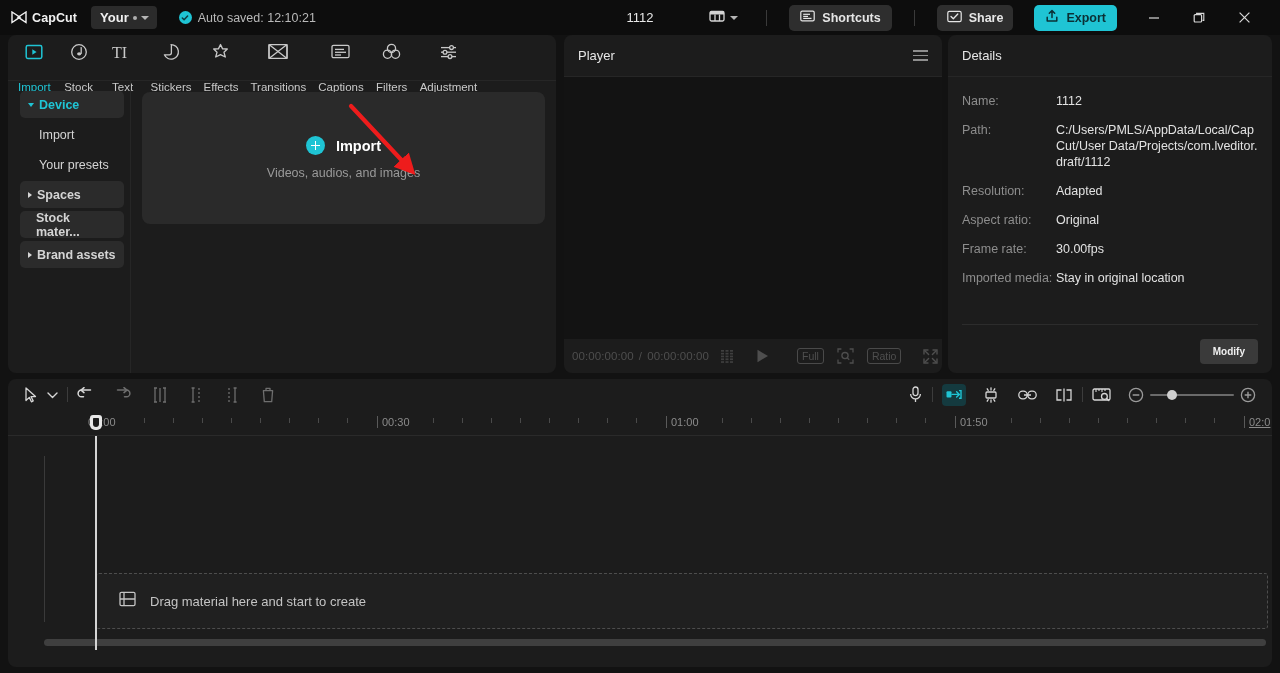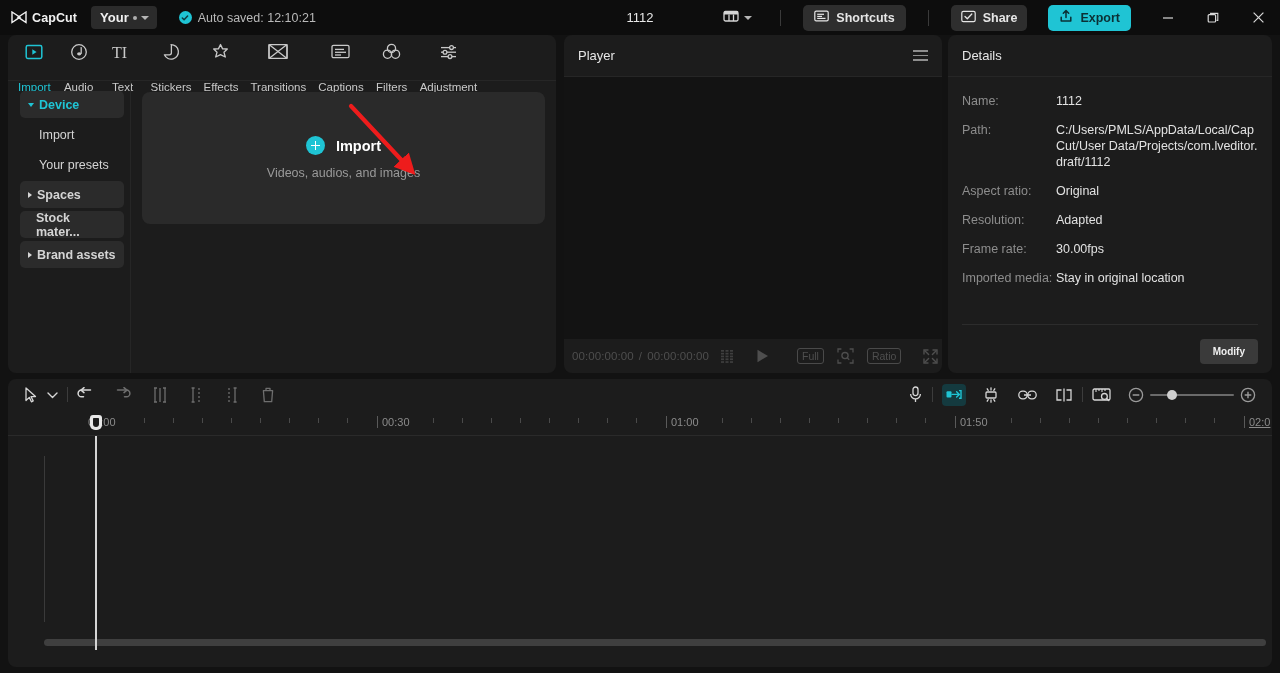--- a/index.html
+++ b/index.html
@@ -35,21 +35,21 @@
     width: 13px; height: 13px; border-radius: 50%; background: #1fc4d4;
     display: flex; align-items: center; justify-content: center;
   }
   .check-badge svg { display: block; }
   .autosave-text { color: #b9b9b9; font-size: 12.5px; }
   .proj-title {
     position: absolute; left: 0; right: 0; text-align: center;
     color: #e8e8e8; font-size: 13px; pointer-events: none;
   }
   .tb-right {
-    margin-left: auto; display: flex; align-items: center; gap: 13px; padding-right: 6px;
+    margin-left: auto; display: flex; align-items: center; gap: 13px; padding-right: 20px;
     position: relative; z-index: 3;
   }
   .layout-btn {
     display: flex; align-items: center; gap: 5px; height: 24px; padding: 0 6px;
     border-radius: 4px; cursor: pointer;
   }
   .vsep { width: 1px; height: 16px; background: #3a3a3a; margin: 0 9px; }
   .pill {
     display: flex; align-items: center; gap: 7px; height: 26px; padding: 0 11px;
     border-radius: 5px; background: #2e2e2e; color: #e6e6e6; font-size: 12.5px;
@@ -312,21 +312,21 @@
       </div>
 
       <div class="ftab">
         <span class="ic">
           <svg width="18" height="18" viewBox="0 0 18 18">
             <circle cx="9" cy="9" r="7.3" fill="none" stroke="#c9c9c9" stroke-width="1.3"></circle>
             <path d="M11.2 4.6 L11.2 10.3" stroke="#c9c9c9" stroke-width="1.3" stroke-linecap="round"></path>
             <ellipse cx="9.2" cy="10.8" rx="2.1" ry="1.6" fill="#c9c9c9"></ellipse>
           </svg>
         </span>
-        <span class="lb">Audio</span>
+        <span class="lb">Stock</span>
       </div>
 
       <div class="ftab">
         <span class="ic">
           <svg width="22" height="16" viewBox="0 0 22 16">
             <text x="0" y="14" font-family="Liberation Serif, serif" font-size="16" fill="#c9c9c9">TI</text>
           </svg>
         </span>
         <span class="lb">Text</span>
       </div>
@@ -521,26 +521,26 @@
     <div class="det-body">
       <div class="det-row">
         <span class="det-k">Name:</span>
         <span class="det-v">1112</span>
       </div>
       <div class="det-row">
         <span class="det-k">Path:</span>
         <span class="det-v">C:/Users/PMLS/AppData/Local/CapCut/User Data/Projects/com.lveditor.draft/1112</span>
       </div>
       <div class="det-row">
+        <span class="det-k">Resolution:</span>
+        <span class="det-v">Adapted</span>
+      </div>
+      <div class="det-row">
         <span class="det-k">Aspect ratio:</span>
         <span class="det-v">Original</span>
-      </div>
-      <div class="det-row">
-        <span class="det-k">Resolution:</span>
-        <span class="det-v">Adapted</span>
       </div>
       <div class="det-row">
         <span class="det-k">Frame rate:</span>
         <span class="det-v">30.00fps</span>
       </div>
       <div class="det-row">
         <span class="det-k">Imported media:</span>
         <span class="det-v">Stay in original location</span>
       </div>
       <span class="det-div"></span>
@@ -717,20 +717,30 @@
       <span class="rtick" style="left:1148px;"></span>
       <span class="rtick" style="left:1177px;"></span>
       <span class="rtick" style="left:1206px;"></span>
       <span class="rlabel" style="left:1236px; border-left:1px solid #5a5a5a; padding-left:4px;text-decoration:underline;">02:0</span>
     </div>
 
     <div class="tracks">
       <span class="track-gutter"></span>
       <span class="gutter-line"></span>
 
+      <div class="dropslot">
+        <span>
+          <svg width="17" height="16" viewBox="0 0 17 16">
+            <rect x="1" y="1.4" width="15" height="13.2" rx="1.4" fill="none" stroke="#c4c4c4" stroke-width="1.3"></rect>
+            <line x1="1" y1="8" x2="16" y2="8" stroke="#c4c4c4" stroke-width="1.3"></line>
+            <line x1="5" y1="1.4" x2="5" y2="14.6" stroke="#c4c4c4" stroke-width="1.3"></line>
+          </svg>
+        </span>
+        <span class="txt">Drag material here and start to create</span>
+      </div>
 
       <div class="playhead">
         <span class="playhead-head"></span>
       </div>
 
       <div class="hscroll">
         <div class="hscroll-thumb"></div>
       </div>
     </div>
   </div>

